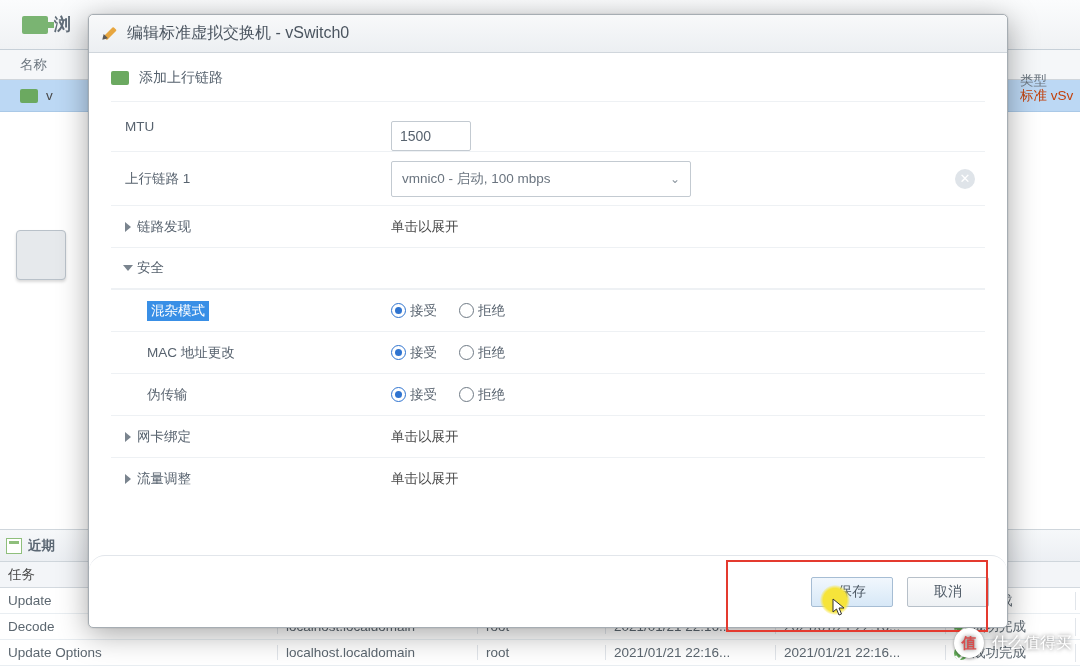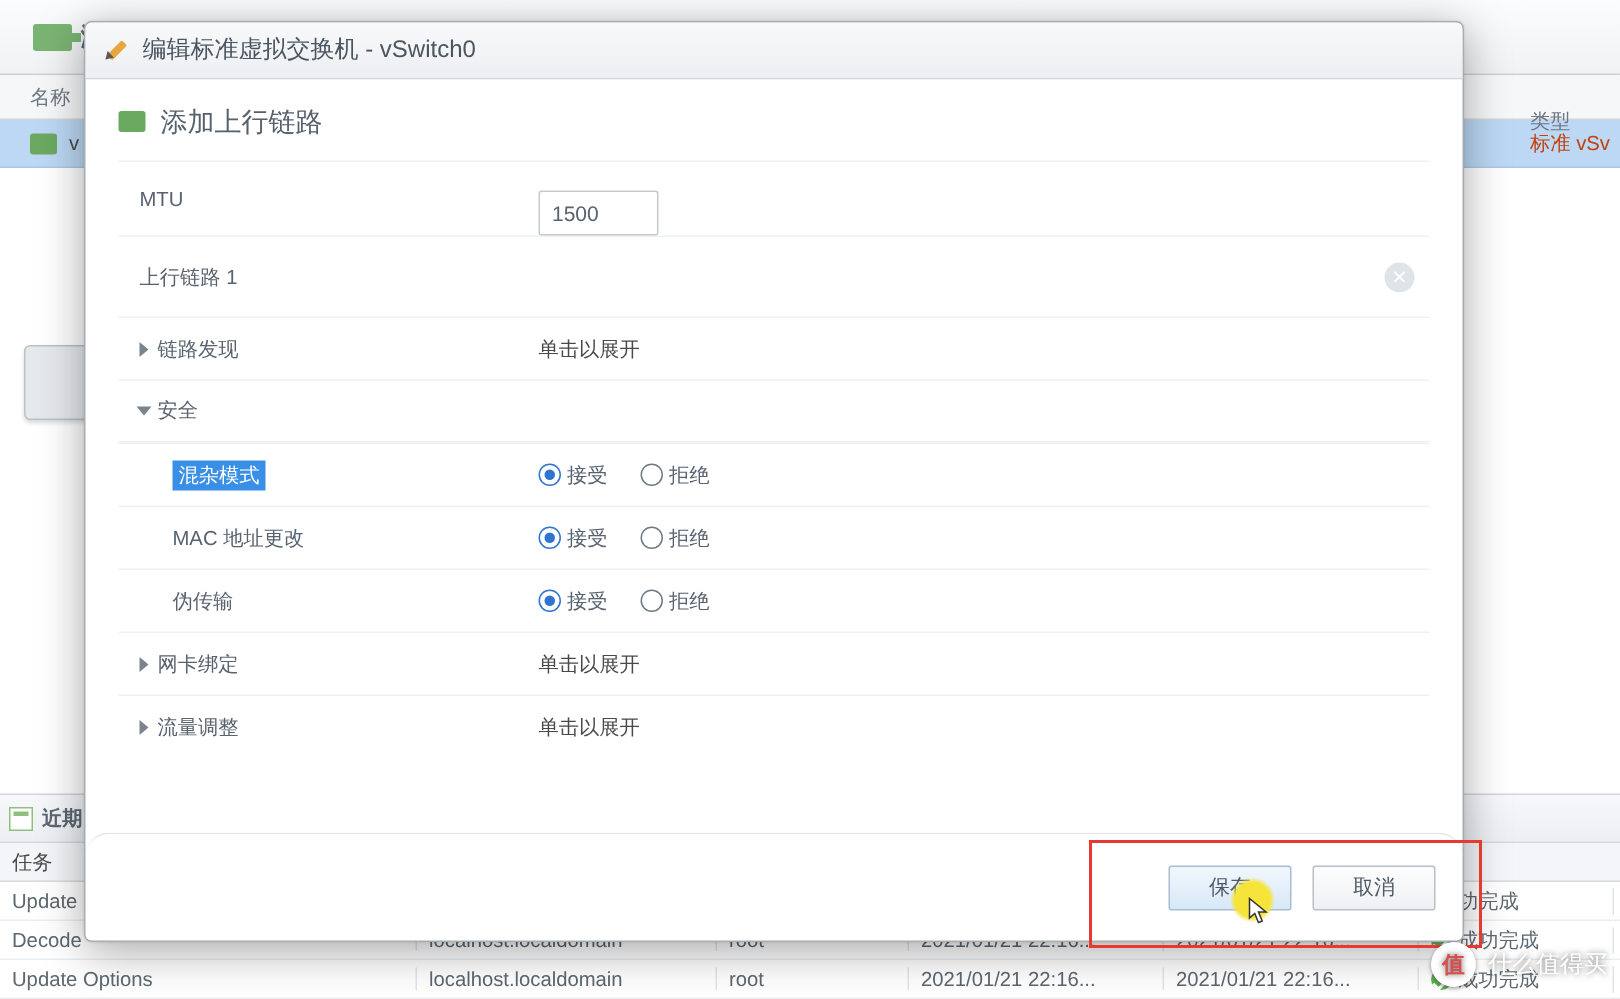--- a/index.html
+++ b/index.html
@@ -50,36 +50,36 @@
   }
   .bg-bottom-colhead > div, .bg-task-row > div { border-right:1px solid #e1e5ea; }
   .bg-task-row { height:26px; display:flex; align-items:center; border-bottom:1px solid #e9eef2; color:#5c6770;}
   .tc0{width:278px;padding-left:8px;} .tc1{width:200px;padding-left:8px;} .tc2{width:128px;padding-left:8px;}
   .tc3{width:170px;padding-left:8px;} .tc4{width:170px;padding-left:8px;} .tc5{width:130px;padding-left:8px;display:flex;align-items:center;gap:4px;}
   .ok-ic{width:14px;height:14px;border-radius:50%;background:#66b05b;position:relative;}
   .ok-ic::after{content:"";position:absolute;left:3px;top:5px;width:4px;height:7px;border:solid #fff;border-width:0 2px 2px 0;transform:rotate(45deg);}
 
   
   .modal {
-    position:absolute; left:56px; top:14px; width:920px; height:614px;
+    position:absolute; left:88px; top:14px; width:920px; height:614px;
     background:#fff; border:1px solid #a6adb3; border-radius:5px;
     box-shadow:0 6px 30px rgba(0,0,0,0.35), 0 0 0 1px rgba(0,0,0,0.04);
     display:flex; flex-direction:column;
   }
   .modal-title {
     height:38px; background:linear-gradient(#f8f9fa,#eceff2);
     border-bottom:1px solid #d0d6dc; border-radius:5px 5px 0 0;
     display:flex; align-items:center; padding:0 12px; font-size:16px; color:#4b5560;
   }
   .pencil-ic { width:18px; height:18px; margin-right:8px; position:relative; }
   .pencil-ic::before{content:"";position:absolute;width:14px;height:5px;background:#e7a640;top:6px;left:2px;transform:rotate(-45deg);border-radius:1px;}
   .pencil-ic::after{content:"";position:absolute;width:0;height:0;border:3px solid transparent;border-right:5px solid #5a5a5a;top:11px;left:-2px;transform:rotate(-45deg);}
 
   .modal-body { flex:1; padding:16px 22px 6px 22px; overflow:auto; }
-  .sec-head { display:flex; align-items:center; gap:6px; color:#55616d; font-size:18px; margin-bottom:14px;}
+  .sec-head { display:flex; align-items:center; gap:6px; color:#55616d; font-size:14px; margin-bottom:14px;}
   .uplink-ic { width:18px; height:14px; background:#6ba960; border-radius:2px; margin-right:4px;}
 
   .form-row { display:flex; align-items:center; min-height:42px; border-top:1px solid #eef1f4; }
   .form-row:first-of-type{border-top:none;}
   .label-cell { width:280px; padding-left:14px; color:#58636f; display:flex; align-items:center; gap:6px;}
   .indent-1 { padding-left:36px; }
   .value-cell { flex:1; display:flex; align-items:center; gap:10px; position:relative; }
 
   .mtu-input {
     width:80px; height:30px; border:1px solid #c3cad1; border-radius:2px; padding:0 8px; color:#58636f; font-size:14px;margin-top:19px;
@@ -210,20 +210,24 @@
     <div class="form-row">
       <div class="label-cell">MTU</div>
       <div class="value-cell">
         <input class="mtu-input" value="1500" style="">
       </div>
     </div>
 
     <div class="form-row" style="height:54px">
       <div class="label-cell">上行链路 1</div>
       <div class="value-cell">
+        <div class="select-box">
+          <span>vmnic0 - 启动, 100 mbps</span>
+          <span class="chev">⌄</span>
+        </div>
         <span class="remove-circ">✕</span>
       </div>
     </div>
 
     <div class="form-row">
       <div class="label-cell">
           <span class="caret"></span>
           <span>链路发现</span>
         </div>
       <div class="value-cell">单击以展开</div>

